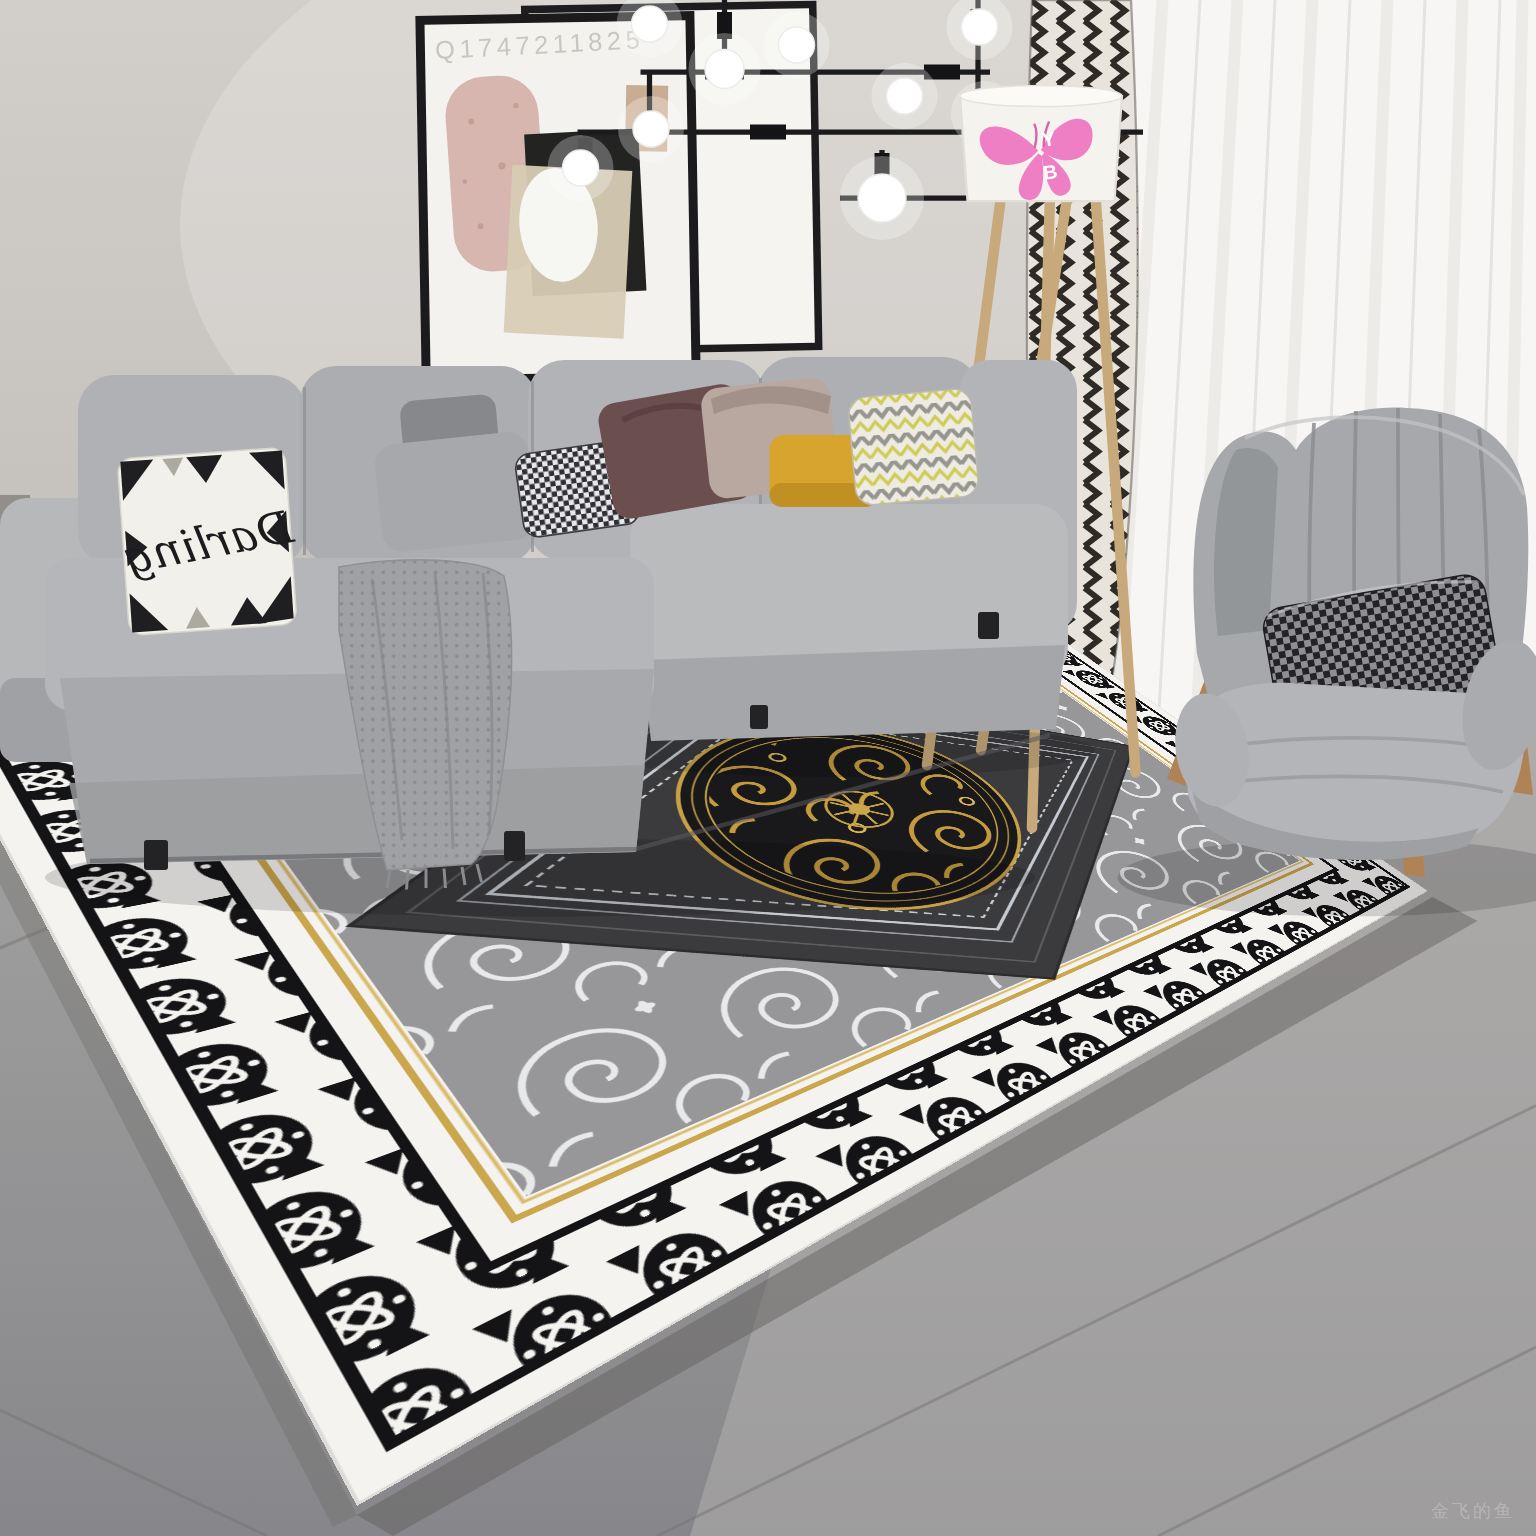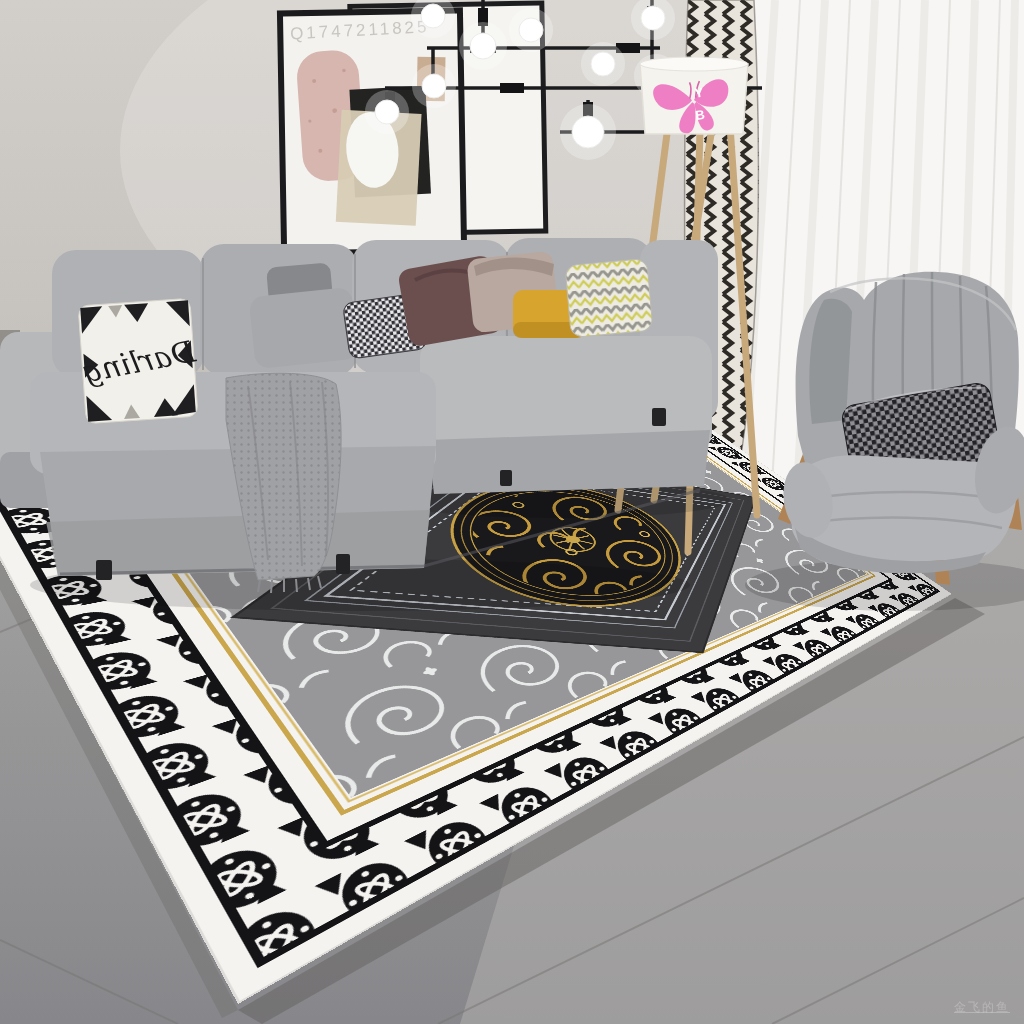--- a/index.html
+++ b/index.html
@@ -3,21 +3,21 @@
 <meta charset="utf-8">
 <style>
   html,body{margin:0;padding:0;background:#222;}
   #stage{position:relative;width:1024px;height:1024px;overflow:hidden;
          font-family:"Liberation Sans",sans-serif;background:#d0cdc9;}
   #stage svg{display:block;}
   #bg-layer{position:absolute;left:0;top:0;z-index:1;}
   #rug{position:absolute;left:0;top:0;width:760px;height:560px;z-index:2;transform-origin:0 0;}
   #fg-layer{position:absolute;left:0;top:0;z-index:3;pointer-events:none;}
   #wm-br{position:absolute;right:14px;bottom:8px;z-index:4;
-         font-size:12px;letter-spacing:2px;color:rgba(240,240,240,0.30);text-decoration:underline;}
+         font-size:12px;letter-spacing:2px;color:rgba(240,240,240,0.30);}
   .script-text{font-family:"DejaVu Serif",serif;font-style:italic;}
 </style>
 </head>
 <body>
 
 <div id="stage">
 
   <svg id="bg-layer" width="1024" height="1024" viewBox="0 0 1024 1024">
     <defs>
       <linearGradient id="wallGrad" x1="0" y1="0" x2="0" y2="1">

